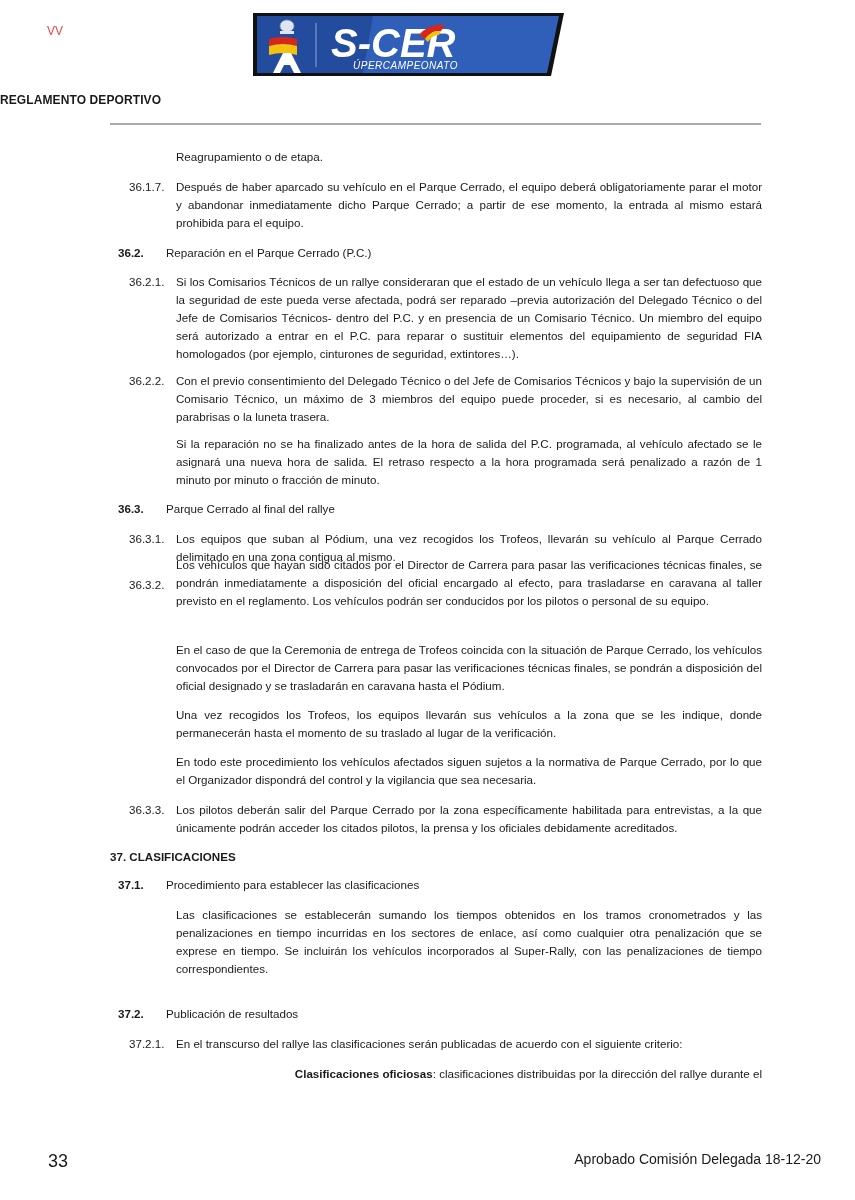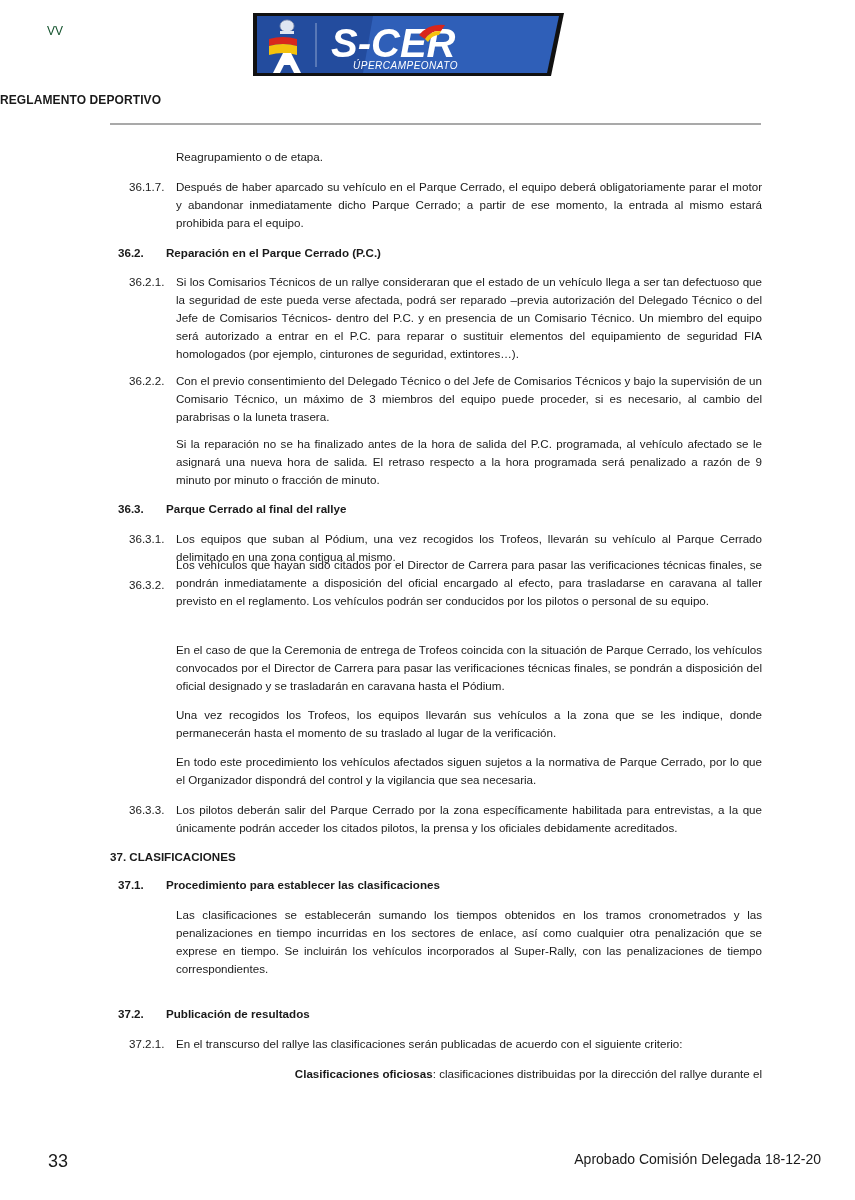--- a/index.html
+++ b/index.html
@@ -1,27 +1,27 @@
 <!DOCTYPE html>
 <html><head>
 <meta charset="utf-8">
 <style>
   html, body { margin:0; padding:0; background:#ffffff; }
   body { width:855px; height:1200px; position:relative; overflow:hidden;
          font-family:"Liberation Sans", sans-serif; color:#1a1a1a; }
-  .corner { position:absolute; left:47px; top:24px; font-size:12px; color:#14532d; }
+  .corner { position:absolute; left:47px; top:24px; font-size:12px; color:#ef4444; }
   .logo { position:absolute; left:253px; top:13px; width:311px; height:59px; }
   .doc-title { position:absolute; left:0; width:855px; top:93px; text-align:left;
                font-size:12px; font-weight:bold; letter-spacing:0.1px; }
   .rule { position:absolute; left:110px; top:123px; width:651px; height:2px; background:#a9a9a9; }
   .txt { position:absolute; font-size:11.6px; line-height:18px; text-align:justify; }
   .body-col { left:176px; width:586px; }
   .num { position:absolute; font-size:11.6px; line-height:18px; }
   .h2n { position:absolute; left:118px; font-size:11.6px; font-weight:bold; }
-  .h2t { position:absolute; left:166px; font-size:11.6px; font-weight:bold; }
+  .h2t { position:absolute; left:166px; font-size:11.6px; font-weight:normal; }
   .h1 { position:absolute; left:110px; font-size:11.6px; font-weight:bold; }
   .footer-l { position:absolute; left:48px; top:1151px; font-size:18px; }
   .footer-r { position:absolute; right:34px; top:1151px; font-size:14px;margin-left:24px; }
   b { font-weight:bold; }
 </style>
 </head>
 <body>
 
 <div>
 
@@ -57,21 +57,21 @@
   <div class="txt body-col" style="top:178px;">Después de haber aparcado su vehículo en el Parque Cerrado, el equipo deberá obligatoriamente parar el motor y abandonar inmediatamente dicho Parque Cerrado; a partir de ese momento, la entrada al mismo estará prohibida para el equipo.</div>
 
   <div class="h2n" style="top:246px;">36.2.</div>
   <div class="h2t" style="top:246px;">Reparación en el Parque Cerrado (P.C.)</div>
 
   <div class="num" style="left:129px; top:273px;">36.2.1.</div>
   <div class="txt body-col" style="top:273px;">Si los Comisarios Técnicos de un rallye consideraran que el estado de un vehículo llega a ser tan defectuoso que la seguridad de este pueda verse afectada, podrá ser reparado –previa autorización del Delegado Técnico o del Jefe de Comisarios Técnicos- dentro del P.C. y en presencia de un Comisario Técnico. Un miembro del equipo será autorizado a entrar en el P.C. para reparar o sustituir elementos del equipamiento de seguridad FIA homologados (por ejemplo, cinturones de seguridad, extintores…).</div>
 
   <div class="num" style="left:129px; top:372px;">36.2.2.</div>
   <div class="txt body-col" style="top:372px;">Con el previo consentimiento del Delegado Técnico o del Jefe de Comisarios Técnicos y bajo la supervisión de un Comisario Técnico, un máximo de 3 miembros del equipo puede proceder, si es necesario, al cambio del parabrisas o la luneta trasera.</div>
-  <div class="txt body-col" style="top:435px;">Si la reparación no se ha finalizado antes de la hora de salida del P.C. programada, al vehículo afectado se le asignará una nueva hora de salida. El retraso respecto a la hora programada será penalizado a razón de 9 minuto por minuto o fracción de minuto.</div>
+  <div class="txt body-col" style="top:435px;">Si la reparación no se ha finalizado antes de la hora de salida del P.C. programada, al vehículo afectado se le asignará una nueva hora de salida. El retraso respecto a la hora programada será penalizado a razón de 1 minuto por minuto o fracción de minuto.</div>
 
   <div class="h2n" style="top:502px;">36.3.</div>
   <div class="h2t" style="top:502px;">Parque Cerrado al final del rallye</div>
 
   <div class="num" style="left:129px; top:530px;">36.3.1.</div>
   <div class="txt body-col" style="top:530px;">Los equipos que suban al Pódium, una vez recogidos los Trofeos, llevarán su vehículo al Parque Cerrado delimitado en una zona contigua al mismo.</div>
 
   <div class="num" style="left:129px; top:576px;">36.3.2.</div>
   <div class="txt body-col" style="top:556px;">Los vehículos que hayan sido citados por el Director de Carrera para pasar las verificaciones técnicas finales, se pondrán inmediatamente a disposición del oficial encargado al efecto, para trasladarse en caravana al taller previsto en el reglamento. Los vehículos podrán ser conducidos por los pilotos o personal de su equipo.</div>
   <div class="txt body-col" style="top:641px;">En el caso de que la Ceremonia de entrega de Trofeos coincida con la situación de Parque Cerrado, los vehículos convocados por el Director de Carrera para pasar las verificaciones técnicas finales, se pondrán a disposición del oficial designado y se trasladarán en caravana hasta el Pódium.</div>

